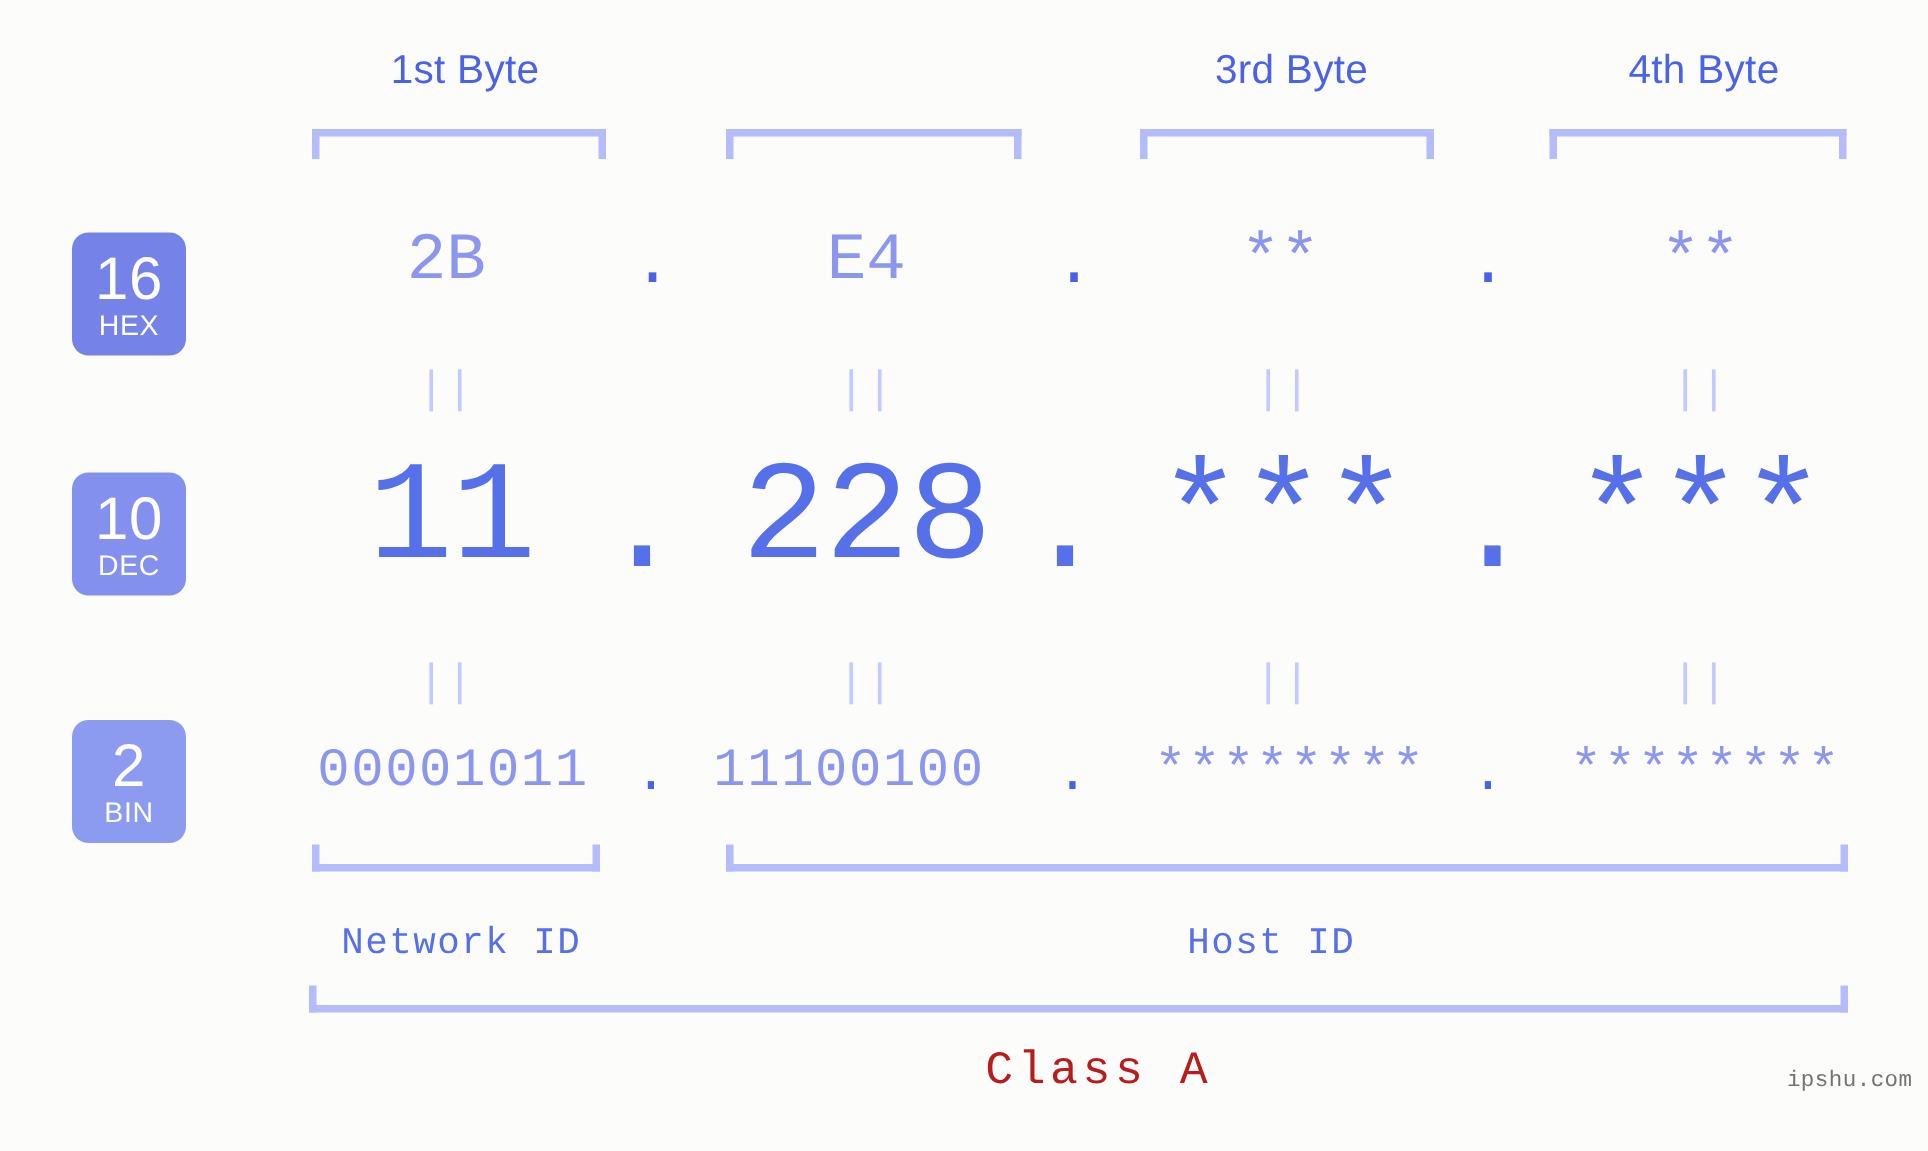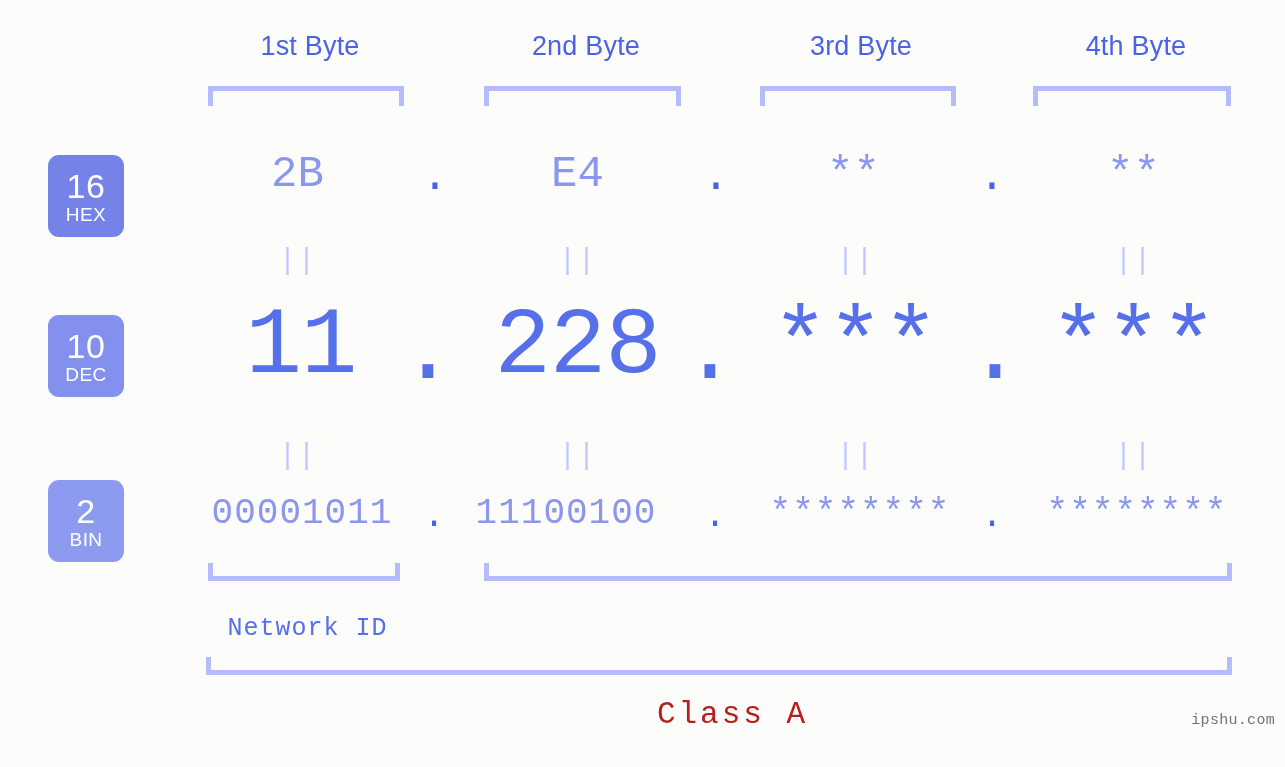--- a/index.html
+++ b/index.html
@@ -56,21 +56,21 @@
     height: 82px;
     border-radius: 11px;
     color: #ffffff;
     display: flex;
     flex-direction: column;
     align-items: center;
     justify-content: center;
     line-height: 1;
   }
   .badge .num {
-    font-size: 34px;
+    font-size: 40px;
     font-weight: 400;
     letter-spacing: 0.5px;
     margin-bottom: 2px;
   }
   .badge .nm {
     font-size: 19px;
     font-weight: 400;
     letter-spacing: 0.4px;
   }
   .badge-hex { background: #7583e8; top: 155px; }
@@ -139,21 +139,20 @@
     color: #737373;
     letter-spacing: 0.3px;
   }
 </style>
 </head>
 <body>
 
 <div id="stage">
 
   <div class="byte-label" style="left:195px; width:230px;">1st Byte</div>
-  <div class="byte-label" style="left:471px; width:230px;">2nd Byte</div>
   <div class="byte-label" style="left:746px; width:230px;">3rd Byte</div>
   <div class="byte-label" style="left:1021px; width:230px;">4th Byte</div>
 
   <div class="tbracket" style="left:208px; width:196px;"></div>
   <div class="tbracket" style="left:484px; width:197px;"></div>
   <div class="tbracket" style="left:760px; width:196px;"></div>
   <div class="tbracket" style="left:1033px; width:198px;"></div>
 
   <div class="badge badge-hex">
     <span class="num">16</span>
@@ -205,19 +204,20 @@
     <div class="sep" style="left:685px; width:60px; text-align:center;">.</div>
     <div class="val stars" style="left:754px; width:212px;">********</div>
     <div class="sep" style="left:962px; width:60px; text-align:center;">.</div>
     <div class="val stars" style="left:1031px; width:212px;">********</div>
   </div>
 
   <div class="bbracket" style="left:208px; top:563px; width:192px;"></div>
   <div class="bbracket" style="left:484px; top:563px; width:748px;"></div>
 
   <div class="idlabel" style="left:205px; top:614px; width:205px;">Network ID</div>
+  <div class="idlabel" style="left:745px; top:614px; width:205px;">Host ID</div>
 
   <div class="bbracket" style="left:206px; top:657px; width:1026px;"></div>
   <div class="classlabel" style="left:530px; top:697px; width:405px;">Class A</div>
 
   <div class="watermark">ipshu.com</div>
 
 </div>
 
 </body></html>

